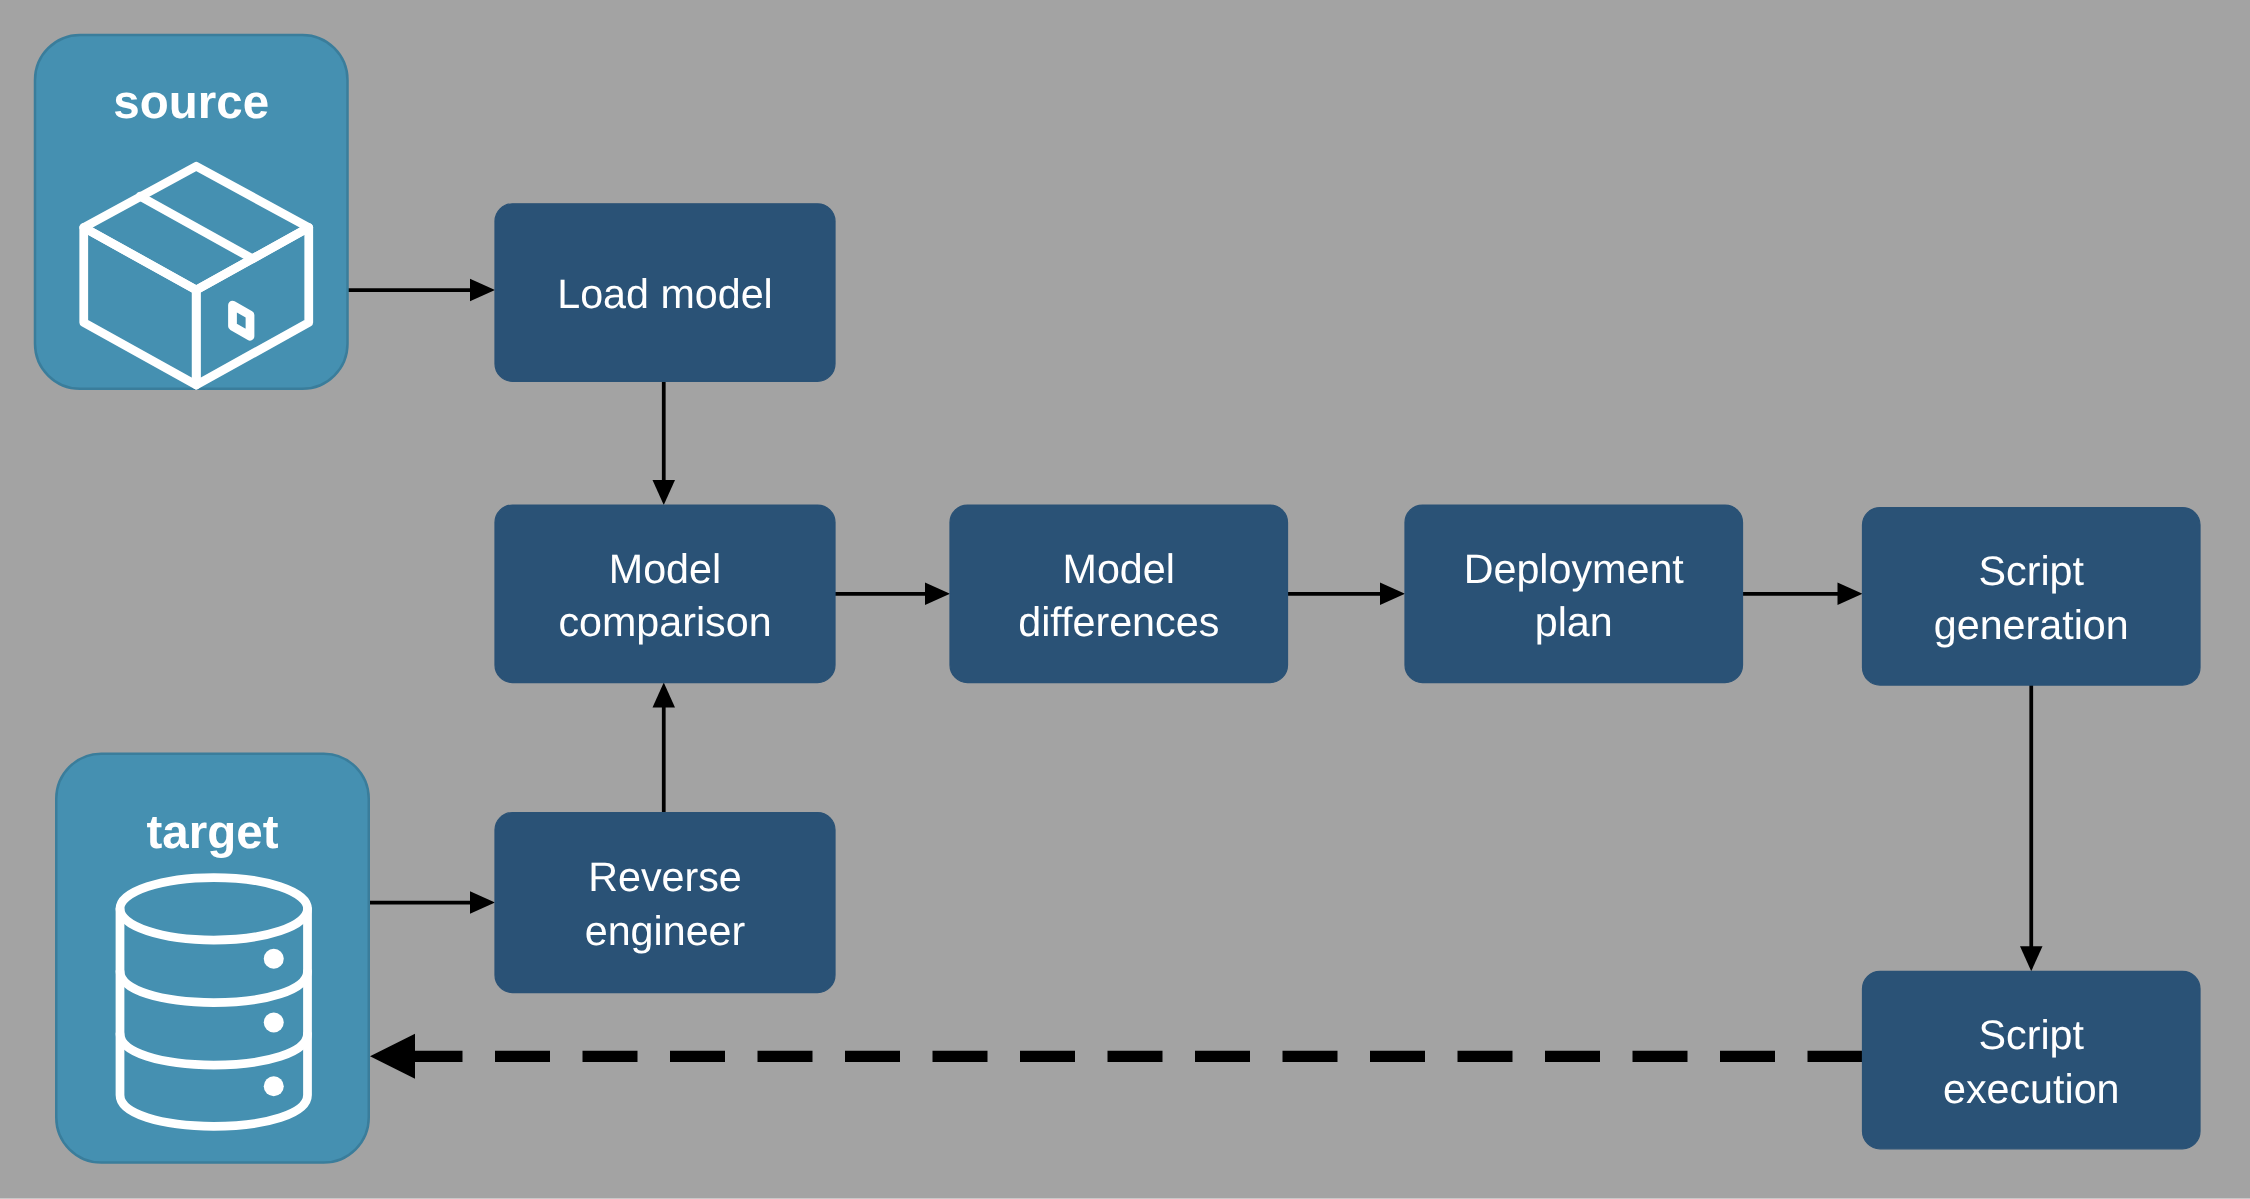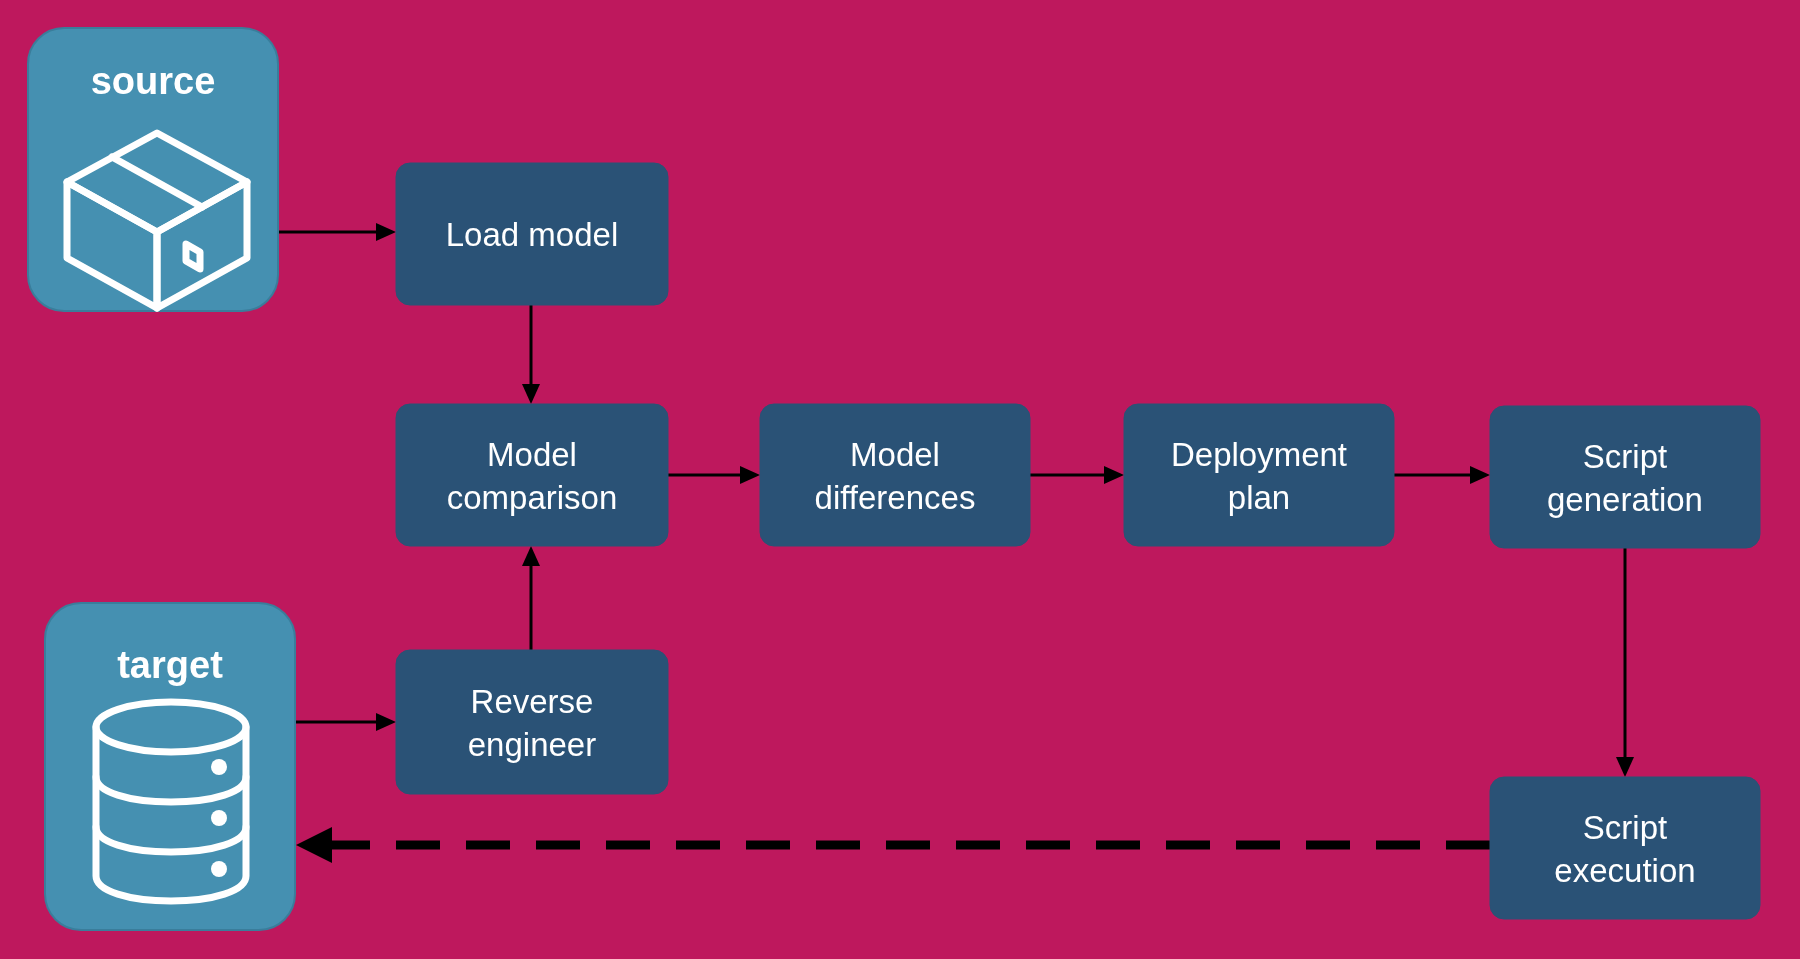--- a/index.html
+++ b/index.html
@@ -10,21 +10,21 @@
   body {
     width: 1800px;
     height: 959px;
     font-family: "Liberation Sans", sans-serif;
     overflow: hidden;
   }
   #diagram-root {
     position: relative;
     width: 1800px;
     height: 959px;
-    background: #be185d;
+    background: #a3a3a3;
   }
   svg.canvas {
     position: absolute;
     top: 0;
     left: 0;
     width: 1800px;
     height: 959px;
   }
   .endpoint-rect {
     fill: #4590b1;

